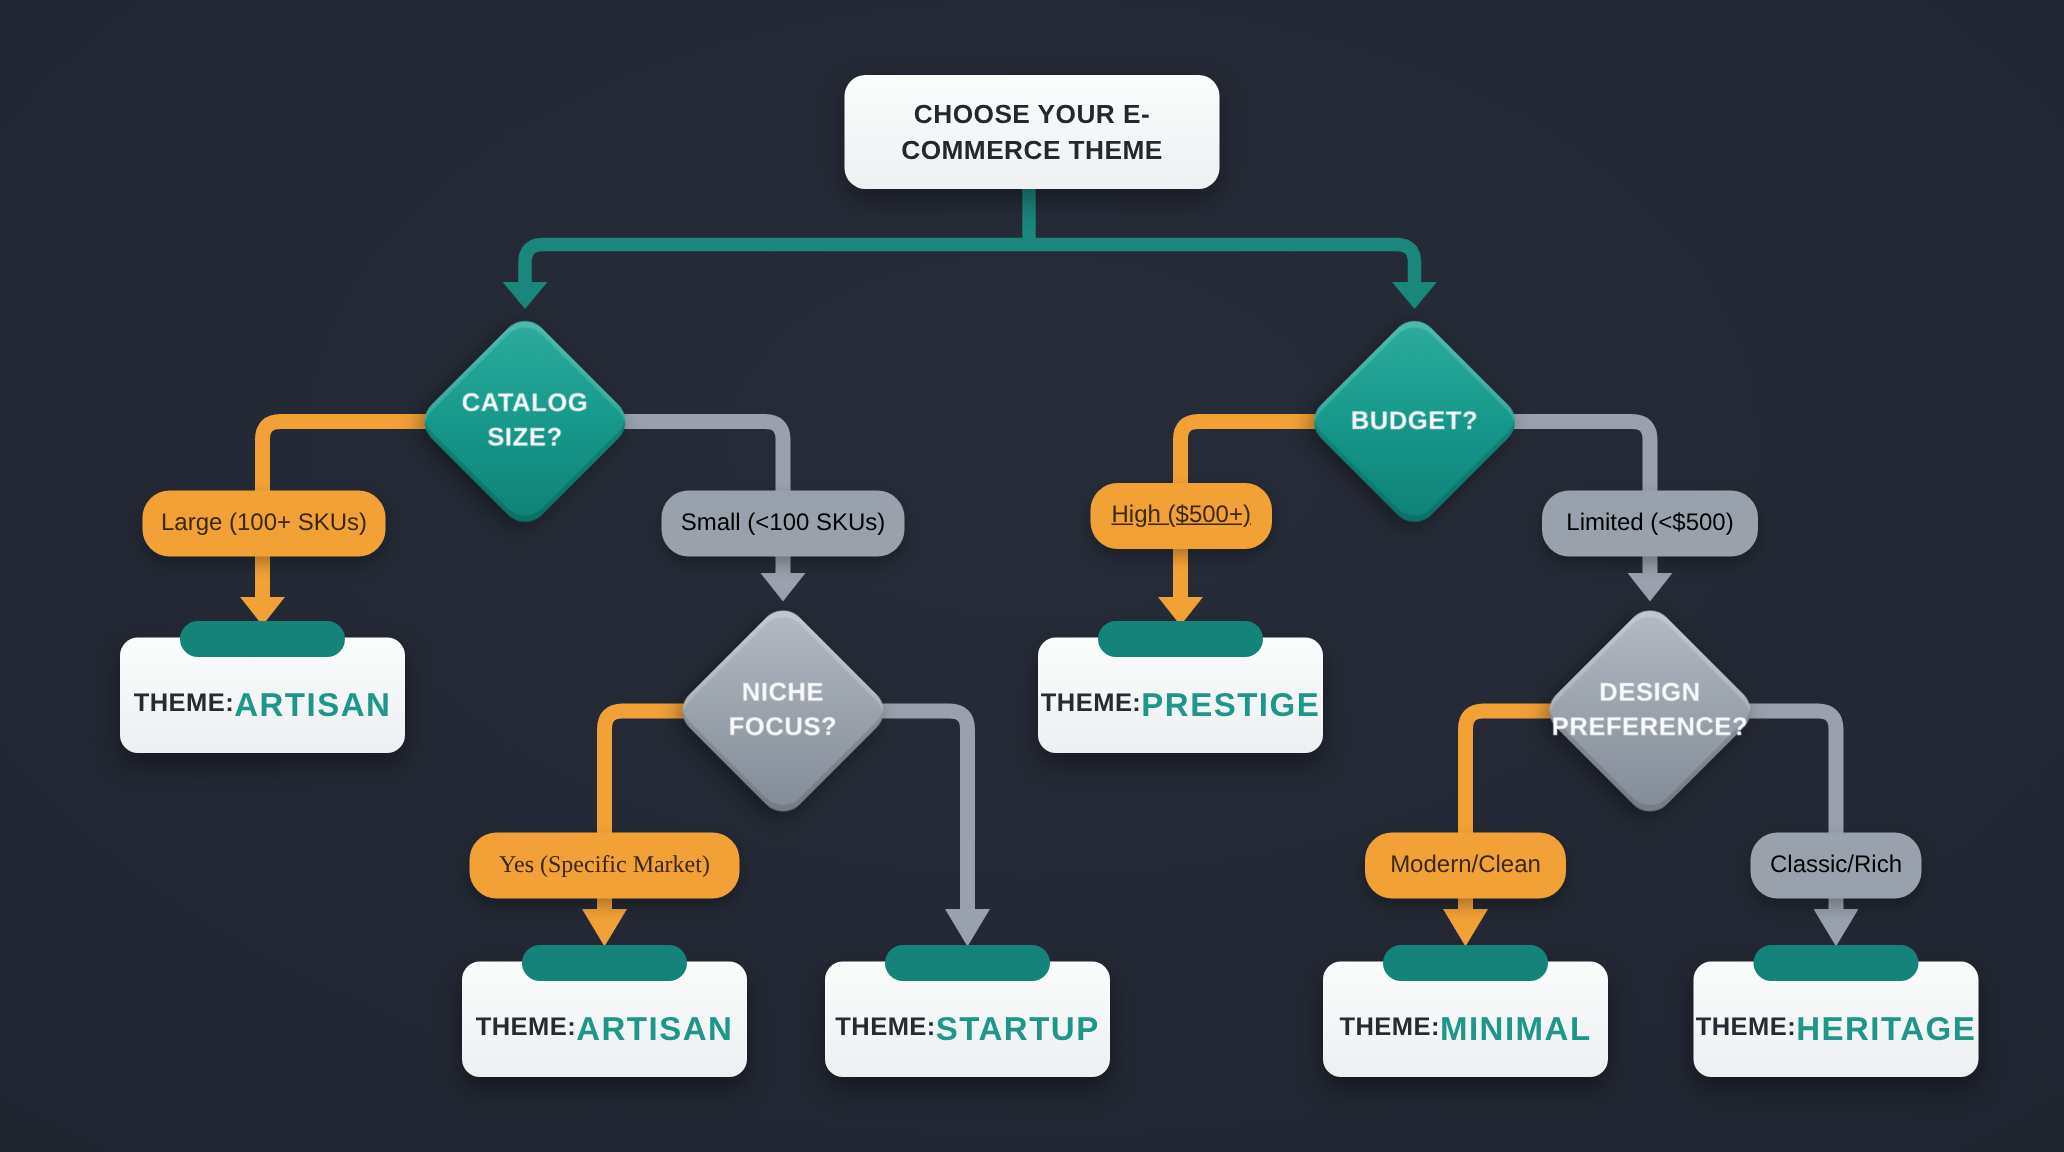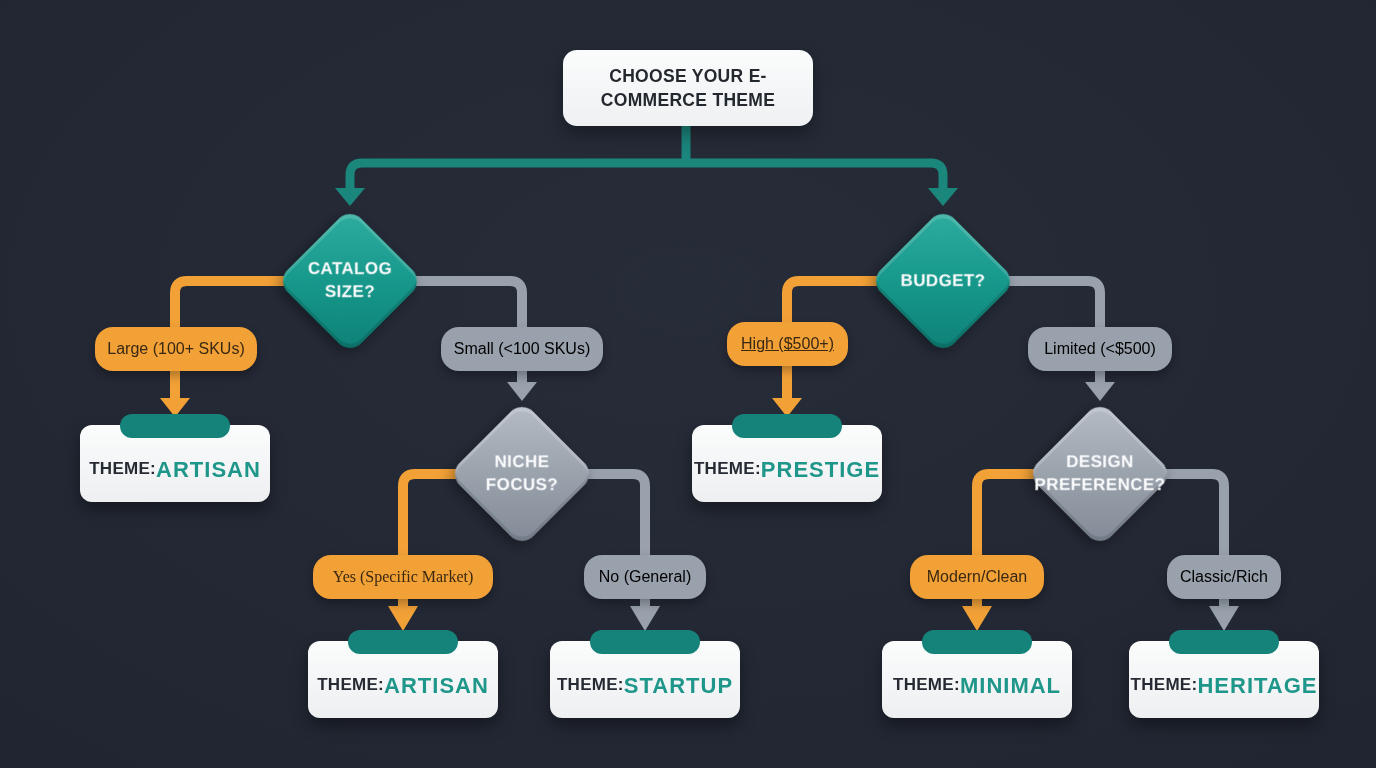--- a/index.html
+++ b/index.html
@@ -125,21 +125,20 @@
 FOCUS?</div>
   </div>
   <div class="diamond gray" style="left:1048px;top:422px;">
     <div class="dlabel">DESIGN
 PREFERENCE?</div>
   </div>
 
   <div class="pill orange" style="left:95px;top:327px;width:162px;">Large (100+ SKUs)</div>
   <div class="pill gray" style="left:441px;top:327px;width:162px;">Small (&lt;100 SKUs)</div>
   <div class="pill orange" style="left:313px;top:555px;width:180px;font-family:Liberation Serif, serif;">Yes (Specific Market)</div>
-  <div class="pill gray" style="left:584px;top:555px;width:122px;">No (General)</div>
   <div class="pill orange" style="left:727px;top:322px;width:121px;text-decoration:underline;">High ($500+)</div>
   <div class="pill gray" style="left:1028px;top:327px;width:144px;">Limited (&lt;$500)</div>
   <div class="pill orange" style="left:910px;top:555px;width:134px;">Modern/Clean</div>
   <div class="pill gray" style="left:1167px;top:555px;width:114px;text-align:right;">Classic/Rich</div>
 
   <div class="theme-box" style="left:80px;top:425px;">
     <div class="tab"></div>
     <div class="prefix">THEME:</div>
     <div class="tname">ARTISAN</div>
   </div>

